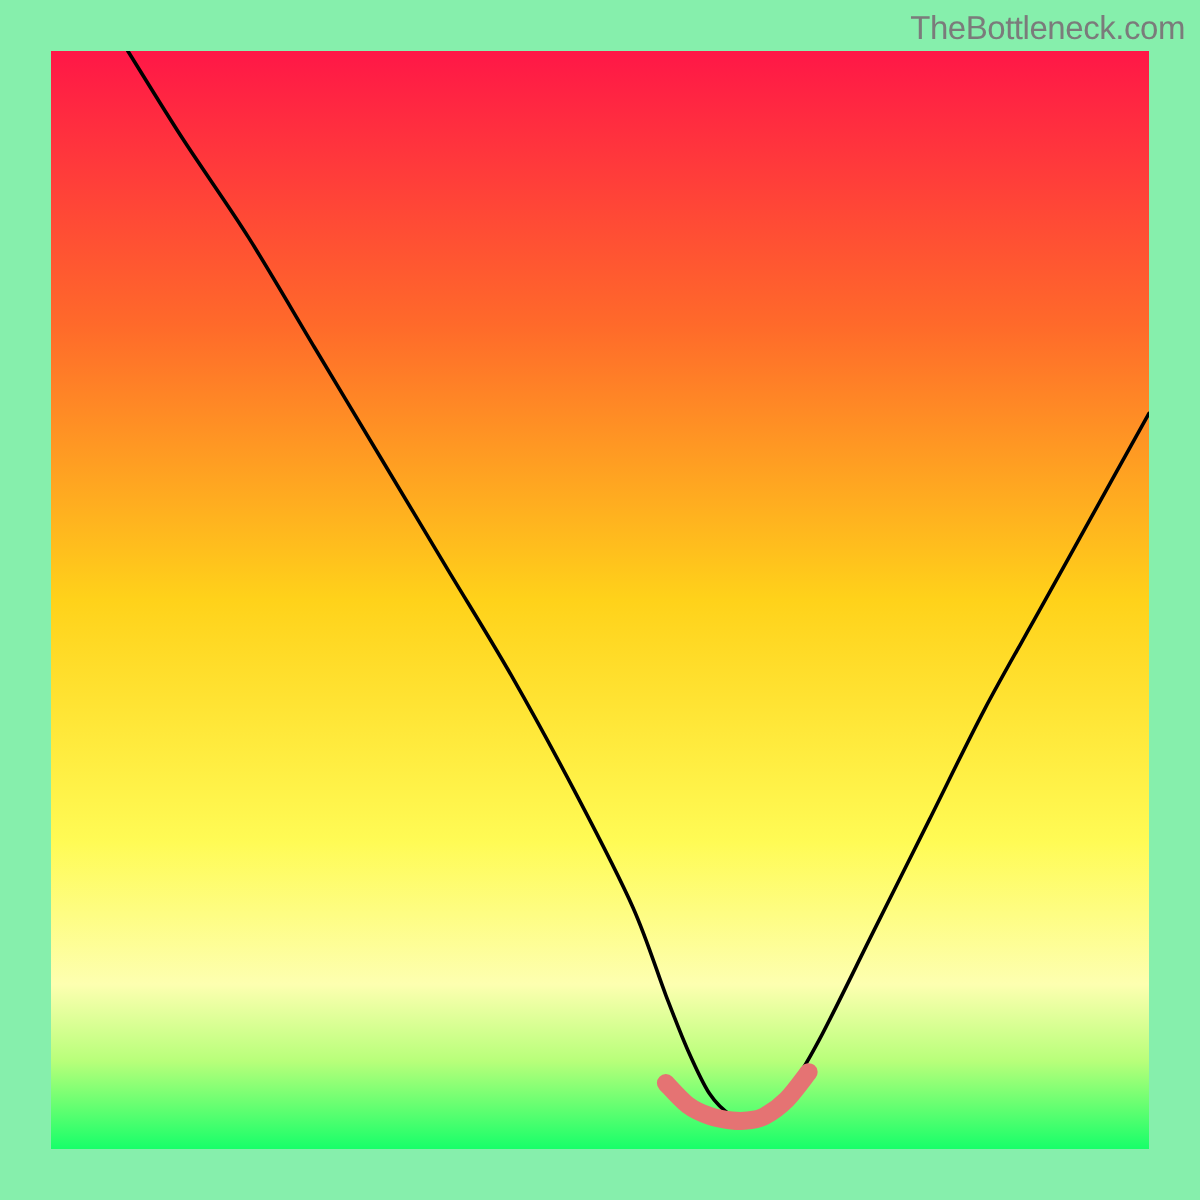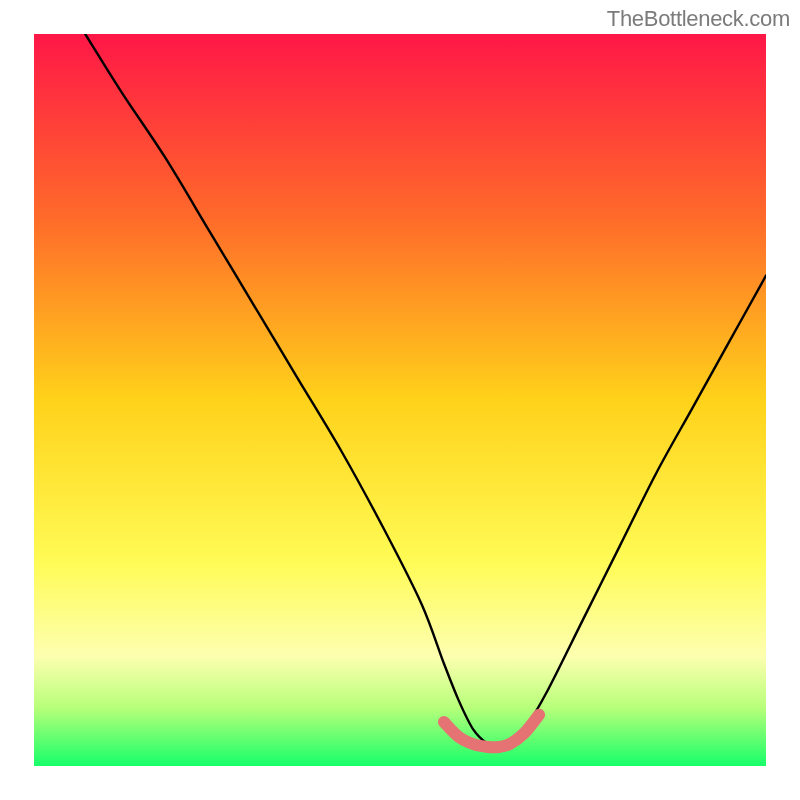--- a/index.html
+++ b/index.html
@@ -8,21 +8,21 @@
     width: 800px;
     height: 800px;
     overflow: hidden;
     background: #000;
     font-family: Arial, Helvetica, sans-serif;
   }
   .outer {
     width: 800px;
     height: 800px;
     position: relative;
-    background: #ffffff;
+    background: #86efac;
   }
   .watermark {
     position: absolute;
     top: 6px;
     right: 10px;
     color: #7b7b7b;
     font-size: 22px;
     font-weight: 500;
     z-index: 50;
     letter-spacing: -0.3px;

